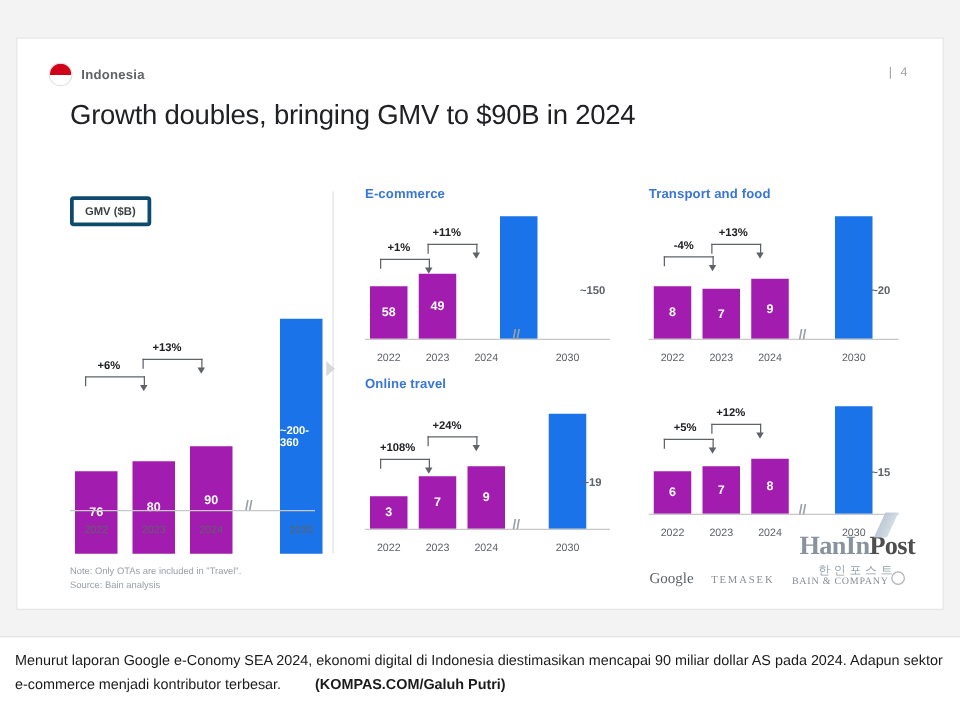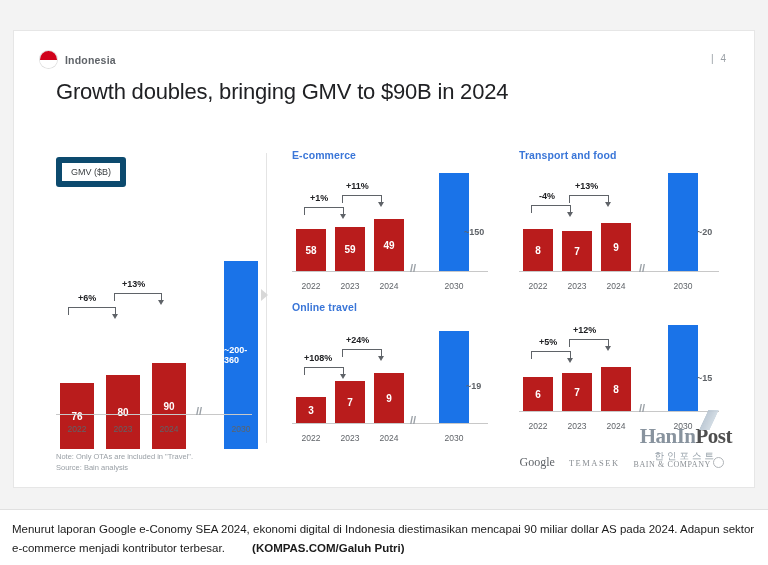--- a/index.html
+++ b/index.html
@@ -31,43 +31,43 @@
   .pagenum{position:absolute;right:26px;top:22px;font-size:10px;color:#9aa0a6;letter-spacing:2px;}
 
   .title{
     position:absolute;left:42px;top:48px;
     font-size:22px;color:#202124;font-weight:400;letter-spacing:-.2px;
   }
 
   
   .panel-label{font-size:10.5px;font-weight:700;color:#3a76d8;letter-spacing:.1px;}
   .gmv-chip{
-    display:inline-block;margin-top:8px;padding:4px 9px;border:6px solid #0c4a6e;border-radius:3px;
-    font-size:9px;color:#3c4043;font-weight:400;background:#fff;
+    display:inline-block;margin-top:8px;padding:4px 9px;border:3px solid #0c4a6e;border-radius:3px;
+    font-size:9px;color:#3c4043;font-weight:700;background:#fff;
   }
 
   .left-panel{position:absolute;left:42px;top:118px;width:200px;height:300px;}
   .divider{position:absolute;left:252px;top:122px;width:1px;height:290px;background:#e4e4e4;}
   .arrow-mid{
     position:absolute;left:247px;top:258px;width:0;height:0;
     border-top:6px solid transparent;border-bottom:6px solid transparent;border-left:7px solid #d8d8d8;
   }
 
   .q{position:absolute;}
   .q.e   {left:278px;top:118px;width:205px;height:145px;}
   .q.t   {left:505px;top:118px;width:210px;height:145px;}
   .q.ot  {left:278px;top:270px;width:205px;height:145px;}
   .q.om  {left:505px;top:270px;width:210px;height:145px;}
 
   
   .chart{position:relative;width:100%;}
   .axis{position:absolute;left:0;height:1px;background:#c8c8c8;}
   .bars{position:absolute;left:0;bottom:0;display:flex;align-items:flex-end;}
   .barwrap{position:relative;display:flex;flex-direction:column;align-items:center;justify-content:flex-end;}
-  .bar{background:#b91c1c;width:100%;position:relative;display:flex;align-items:center;justify-content:center;}
+  .bar{background:#a21caf;width:100%;position:relative;display:flex;align-items:center;justify-content:center;}
   .bar.future{background:#1a73e8;}
   .bar .val{color:#fff;font-size:10px;font-weight:700;}
   .bar .val.small{font-size:9px;}
   .xlab{font-size:8.5px;color:#5f6368;margin-top:5px;}
   .brk{position:absolute;font-size:11px;color:#9aa0a6;font-weight:700;}
 
   .growth{position:absolute;font-size:9px;font-weight:700;color:#202124;}
   .conn{position:absolute;border-top:1px solid #5f6368;border-left:1px solid #5f6368;border-right:1px solid #5f6368;height:7px;}
   .conn:after{
     content:"";position:absolute;right:-3px;bottom:-4px;
@@ -177,25 +177,20 @@
         <div class="conn" style="left:50px;top:24px;width:38px;"></div>
         <div class="growth" style="left:54px;top:10px;">+11%</div>
 
         <div class="bars" style="height:100px;gap:9px;left:4px;bottom:20px;">
           <div class="barwrap" style="width:30px;height:100px;">
             <div class="bar" style="height:42px;">
               <span class="val">58</span>
               </div>
           </div>
           <div class="barwrap" style="width:30px;height:100px;">
-            <div class="bar" style="height:44px;">
-              <span class="val">59</span>
-              </div>
-          </div>
-          <div class="barwrap" style="width:30px;height:100px;">
             <div class="bar" style="height:52px;">
               <span class="val">49</span>
               </div>
           </div>
           <div class="barwrap" style="width:30px;height:100px;margin-left:26px;">
             <div class="bar future" style="height:98px;"></div>
           </div>
         </div>
         <div class="growth" style="left:172px;top:56px;color:#5f6368;font-weight:700;">~150</div>
 

